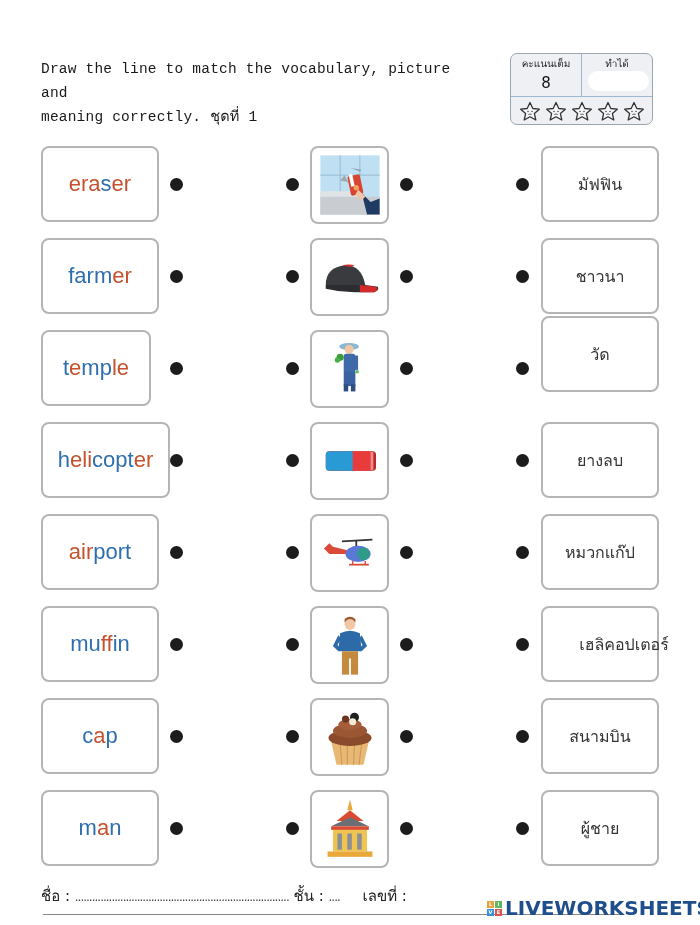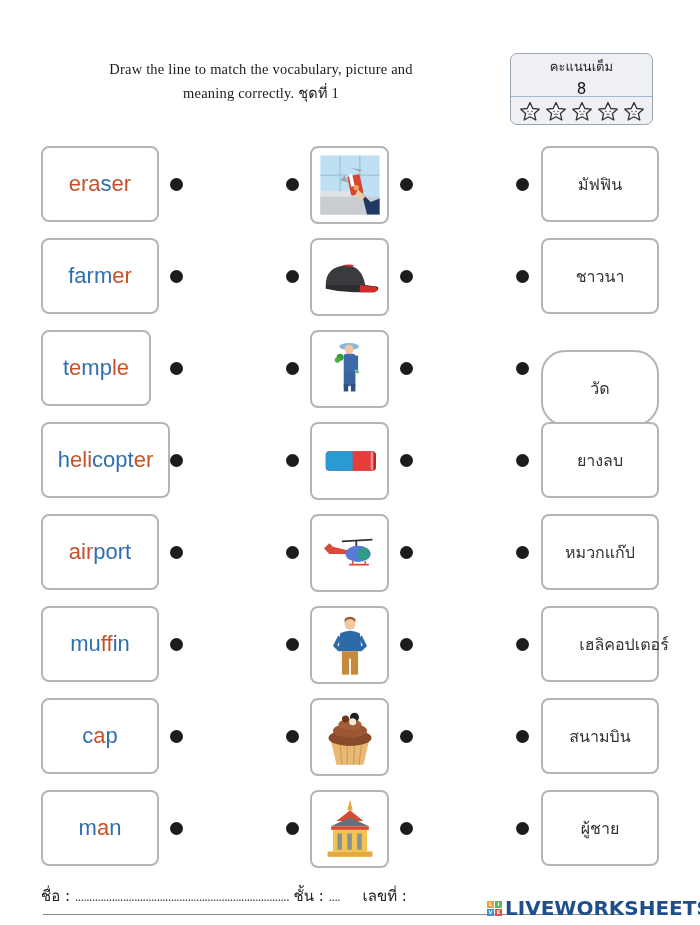--- a/index.html
+++ b/index.html
@@ -2,33 +2,32 @@
 <html><head>
 <meta charset="utf-8">
 <style>
   html, body { margin: 0; padding: 0; }
   body {
     width: 700px; height: 925px; background: #ffffff; position: relative; overflow: hidden;
     font-family: "DejaVu Sans", sans-serif; color: #222;
   }
   .instructions {
     position: absolute; left: 41px; top: 57px; width: 440px;
-    font-family: Liberation Serif, serif; font-size: 14.5px; line-height: 24px; color: #1a1a1a;
+    font-family: Liberation Mono, monospace; font-size: 14.5px; line-height: 24px; color: #1a1a1a;
     letter-spacing: 0.2px;
-    text-align: center;
   }
   .score-box {
     position: absolute; left: 510px; top: 53px; width: 143px; height: 72px;
     border: 1.5px solid #9aa6b2; border-radius: 7px; background: #eef0f3; box-sizing: border-box;
     overflow: hidden;
   }
   .score-top { display: flex; height: 42px; border-bottom: 1.5px solid #9fb7cf; }
   .score-cell { flex: 1; text-align: center; position: relative; }
   .score-cell + .score-cell { border-left: 1.5px solid #9fb7cf; }
-  .score-label { font-size: 13px; margin-top: 2px; color: #222; }
+  .score-label { font-size: 10px; margin-top: 2px; color: #222; }
   .score-value { font-size: 15px; margin-top: 3px; color: #111; }
   .score-input {
     position: absolute; left: 6px; right: 3px; top: 17px; height: 20px; background: #fff;
     border-radius: 10px; border: none;
   }
   .stars { display: flex; justify-content: center; gap: 2px; padding-top: 3px; }
   .star { width: 24px; height: 24px; }
 
   .card {
     position: absolute; width: 116px; height: 76px; border: 2px solid #b5b5b5; border-radius: 8px;
@@ -62,20 +61,24 @@
 <div class="instructions">
   <div>Draw the line to match the vocabulary, picture and</div>
   <div>meaning correctly. ชุดที่ 1</div>
 </div>
 
 <div class="score-box">
   <div class="score-top">
     <div class="score-cell">
       <div class="score-label">คะแนนเต็ม</div>
       <div class="score-value">8</div>
+    </div>
+    <div class="score-cell">
+      <div class="score-label">ทำได้</div>
+      <div class="score-input"></div>
     </div>
   </div>
   <div class="stars" id="stars">
       <span class="star"><svg viewBox="0 0 24 24" width="24" height="24">
           <path d="M12 2.5l2.8 6 6.5.7-4.9 4.4 1.4 6.4L12 16.8 6.2 20l1.4-6.4L2.7 9.2l6.5-.7z" fill="#f4f6f8" stroke="#333" stroke-width="1.3" stroke-linejoin="round"></path>
           <circle cx="10" cy="11.5" r="0.7" fill="#333"></circle>
           <circle cx="14" cy="11.5" r="0.7" fill="#333"></circle>
           <path d="M10.3 14.5q1.7-1 3.4 0" fill="none" stroke="#333" stroke-width="0.8"></path>
         </svg></span>
       <span class="star"><svg viewBox="0 0 24 24" width="24" height="24">
@@ -167,21 +170,21 @@
           <rect x="32" y="22" width="13" height="22" rx="3" fill="#3e6aa8"></rect>
           <rect x="32" y="42" width="13" height="16" fill="#3a62a0"></rect>
           <rect x="32" y="56" width="5" height="8" fill="#2d4f7f"></rect>
           <rect x="40" y="56" width="5" height="8" fill="#2d4f7f"></rect>
           <circle cx="28" cy="26" r="4" fill="#3c9a3c"></circle>
           <circle cx="25" cy="29" r="3" fill="#48b048"></circle>
           <rect x="44" y="24" width="4" height="16" fill="#3e6aa8"></rect>
           <circle cx="47" cy="42" r="2" fill="#5cbf5c"></circle>
         </svg></div>
     </div>
-    <div class="card" style="left: 541px; top: 350px; width: 118px; border-radius: 24px;">
+    <div class="card" style="left: 541px; top: 316px; width: 118px;">
       <span class="thai">วัด</span>
     </div>
     <div class="card" style="left: 41px; top: 422px; width: 129px;">
       <span class="word"><span class="c-b">h</span><span class="c-o">eli</span><span class="c-b">copt</span><span class="c-o">er</span></span>
     </div>
     <div class="dot" style="left: 170px; top: 454px;"></div>
     <div class="dot" style="left: 286px; top: 454px;"></div>
     <div class="dot" style="left: 400px; top: 454px;"></div>
     <div class="dot" style="left: 516px; top: 454px;"></div>
     <div class="card" title="blue and red eraser" style="left: 310px; top: 422px; width: 79px; height: 78px;">

